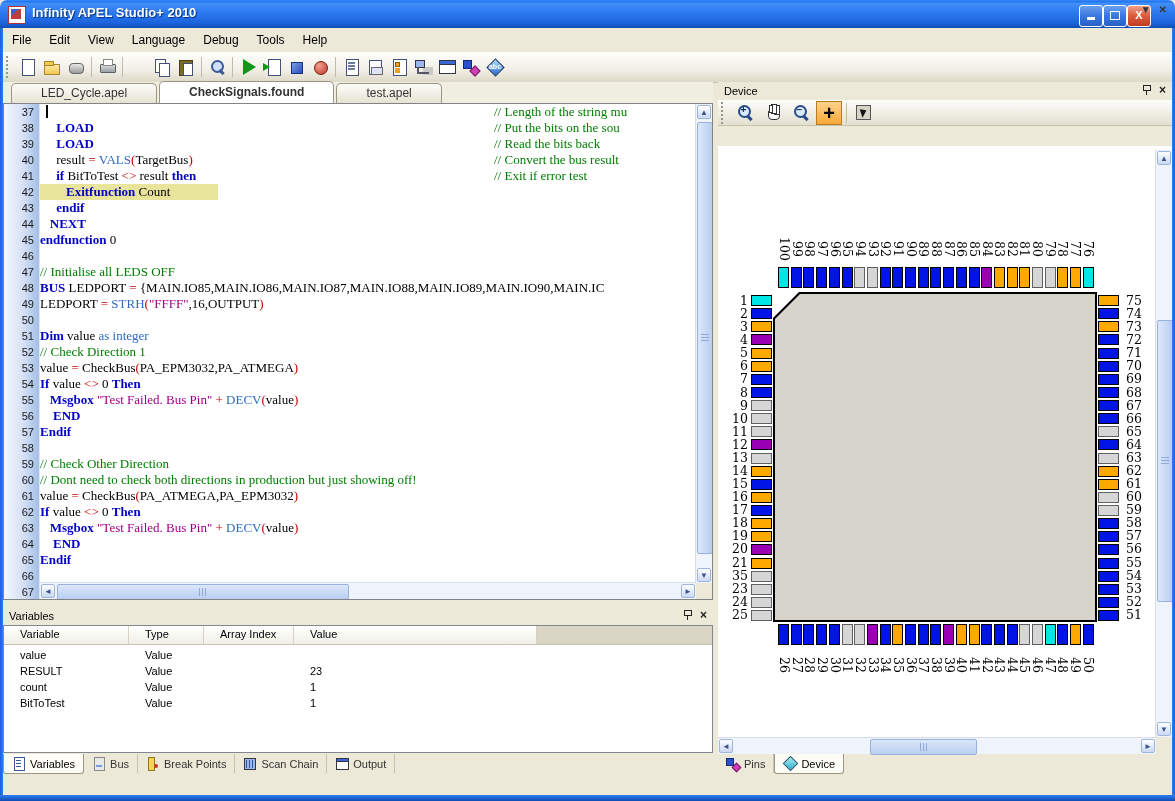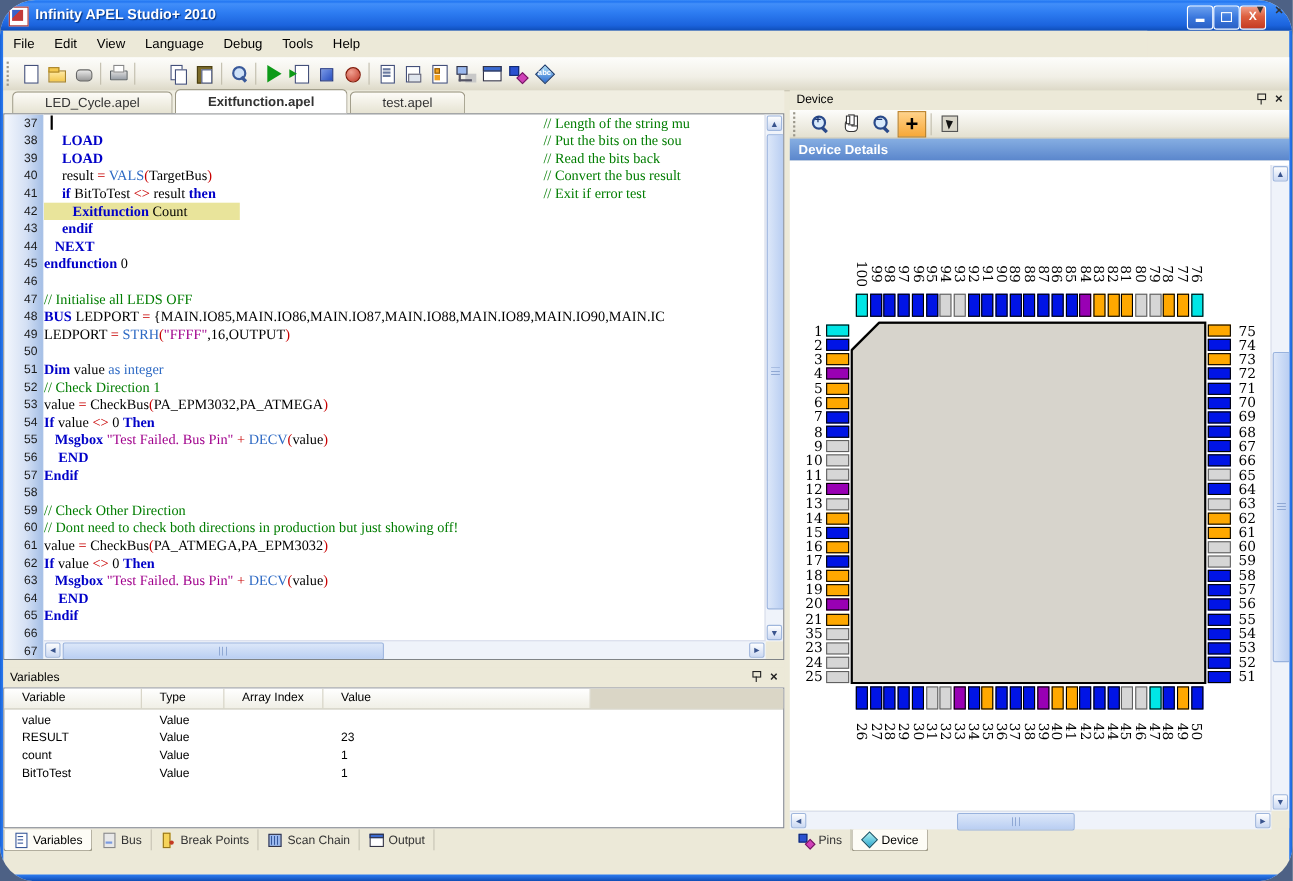--- a/index.html
+++ b/index.html
@@ -1,17 +1,17 @@
 <!DOCTYPE html>
 <html><head>
 <meta charset="utf-8">
 <style>
   html,body{margin:0;padding:0;background:#4d6185;}
   .screen{position:relative;width:1175px;height:801px;background:#ece9d8;overflow:hidden;
-          font-family:"Liberation Sans",sans-serif;font-size:11px;color:#000;border-radius:32px;}
+          font-family:"Liberation Sans",sans-serif;font-size:11px;color:#000;}
   .abs{position:absolute;}
 
   
   .titlebar{left:0;top:0;width:1175px;height:28px;border-radius:7px 7px 0 0;
     background:linear-gradient(180deg,#3a8bf8 0%,#2276f2 6%,#418ef9 12%,#2e7df2 40%,#1b63dd 82%,#1356c6 93%,#0f4cb4 100%);}
   .win-edge-l{left:0;top:28px;bottom:0;width:3px;background:linear-gradient(90deg,#1863d8,#2e7df2);}
   .win-edge-r{right:0;top:28px;bottom:0;width:3px;background:linear-gradient(90deg,#2e7df2,#1863d8);}
   .win-edge-b{left:0;bottom:0;width:1175px;height:6px;background:linear-gradient(180deg,#2e7df2,#0f4cb4);}
   .app-icon{left:8px;top:6px;width:16px;height:16px;background:#fff;border:1px solid #a33;box-shadow:inset 0 0 0 2px #fff;}
   .app-icon i{position:absolute;left:2px;top:2px;width:10px;height:10px;display:block;
@@ -275,21 +275,21 @@
         <span class="tbtn">
           <span class="ic ic-spellcheck">
             <span class="glyph">abc</span>
           </span>
         </span>
       </span>
   </div>
 
   <div class="abs tabbar">
       <span class="etab">LED_Cycle.apel</span>
-      <span class="etab active">Exitfunction.apel</span>
+      <span class="etab active">CheckSignals.found</span>
       <span class="etab">test.apel</span>
     </div>
   <div class="abs tab-extra">
     <span>▼</span>
     <span style="font-weight:bold;">✕</span>
   </div>
 
   <div class="abs editor">
     <div class="gutter-strip"></div>
     <div class="code-area">
@@ -525,23 +525,20 @@
           </span>
         </span>
         <span class="dbtn active">
           <span class="ic ic-cross">+</span>
         </span>
         <span class="tsep"></span>
         <span class="dbtn">
           <span class="ic ic-select"></span>
         </span>
       </span>
-  </div>
-  <div class="abs dvdetails">
-    <span>Device Details</span>
   </div>
   <div class="abs dvcanvas">
     <div class="chip-outer">
         <div class="chip-inner"></div>
       </div>
     <div class="lab-row" style="left:60px;top:88px;width:316px;" id="labTop">
         <div class="vcell">
           <span>100</span>
         </div>
         <div class="vcell">

